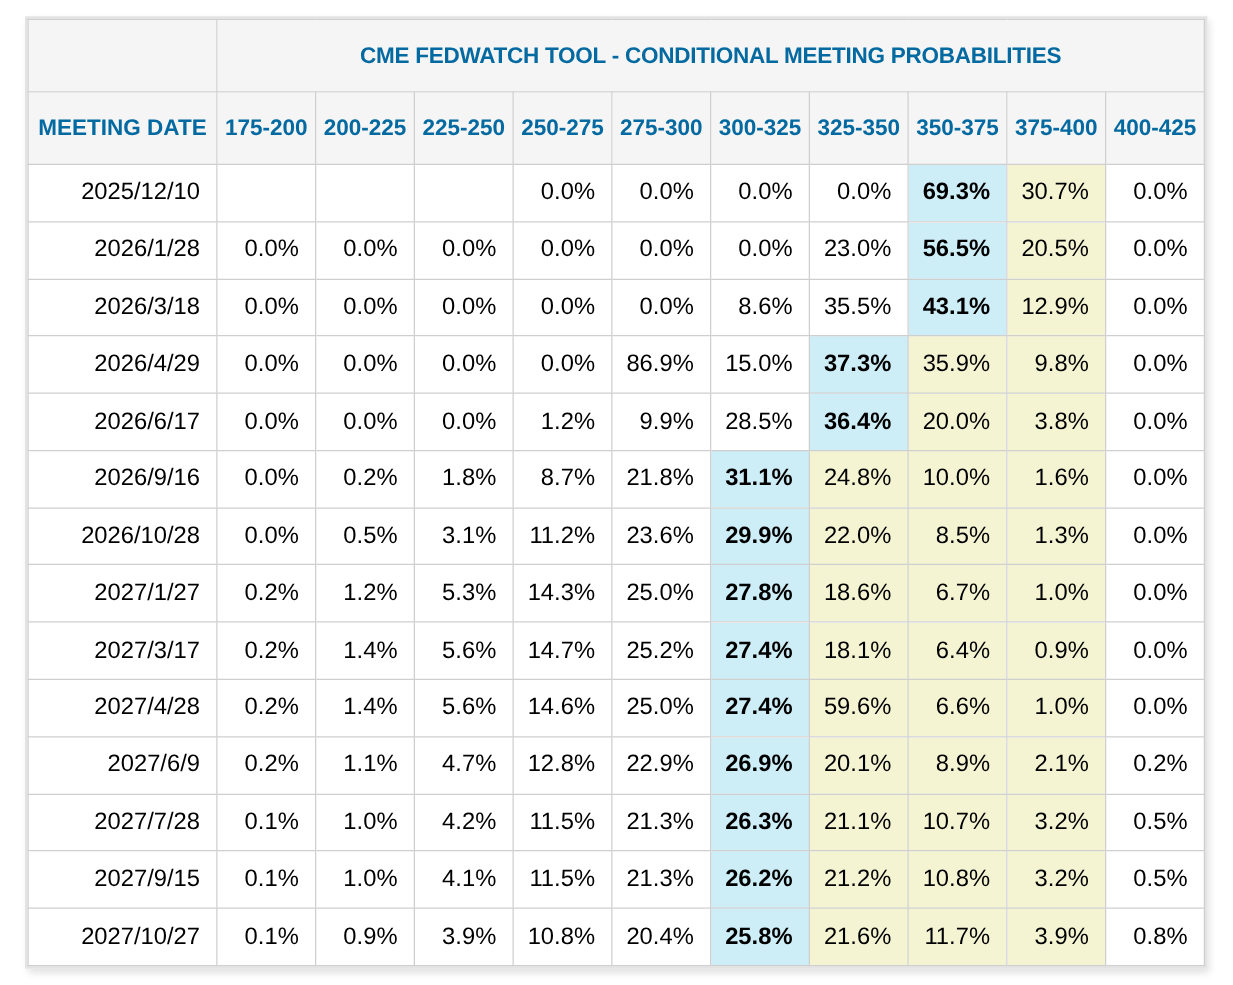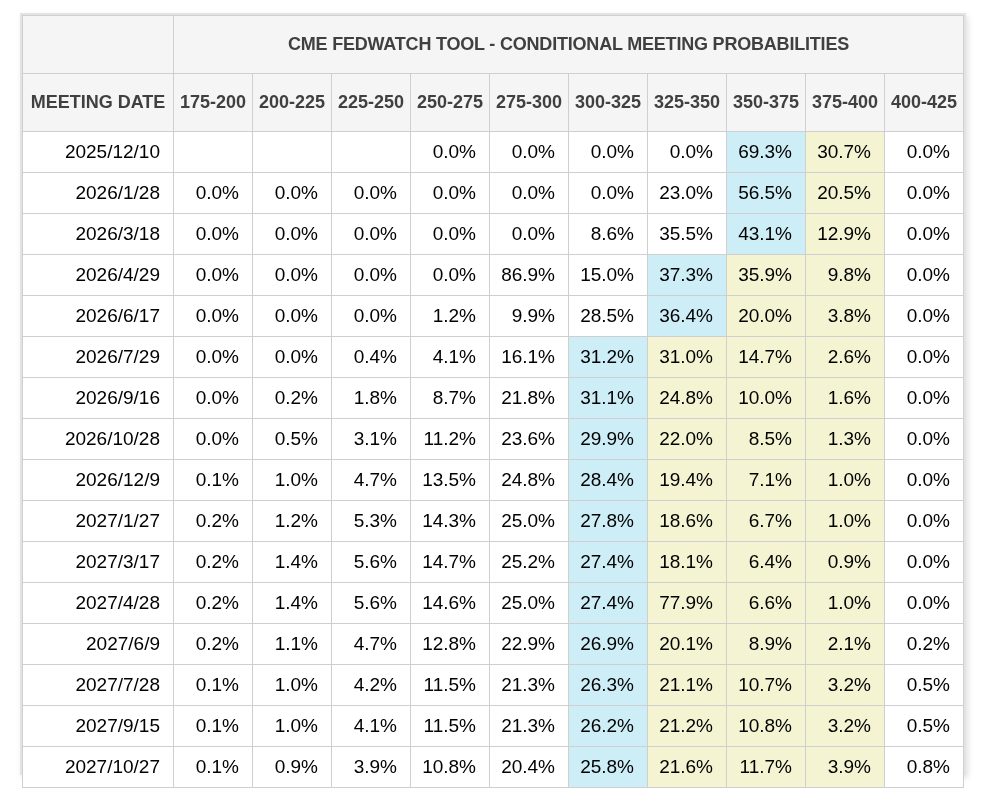--- a/index.html
+++ b/index.html
@@ -24,35 +24,35 @@
   }
   th, td {
     border: 1px solid var(--grid-border, #cfcfcf);
     padding: 0;
     overflow: hidden;
     white-space: nowrap;
   }
   thead th {
     background: var(--header-bg, #f5f5f5);
     font-weight: bold;
-    color: #404040;
+    color: #0369a1;
     text-align: center;
   }
   tr.title-row th { height: 57px; font-size: 18px; letter-spacing: -0.2px; }
   tr.header-row th { height: 57px; font-size: 18px; }
   th.corner { width: 150px; margin-left: 19px; }
   tbody td {
     height: 40px;
     background: #ffffff;
     color: #000000;
     font-size: 19px;
     text-align: right;
     padding-right: 13px;
   }
-  td.hl-blue  { background: var(--hl-blue, #cdedf7); }
+  td.hl-blue  { background: var(--hl-blue, #cdedf7); font-weight: bold; }
   td.hl-yellow{ background: var(--hl-yellow, #f4f4d3); }
 </style>
 </head>
 <body>
 
 <div class="card">
   <table class="fedwatch">
     <thead>
       <tr class="title-row">
         <th class="corner"></th>
@@ -132,33 +132,20 @@
           <td>0.0%</td>
           <td>1.2%</td>
           <td>9.9%</td>
           <td>28.5%</td>
           <td class="hl-blue">36.4%</td>
           <td class="hl-yellow">20.0%</td>
           <td class="hl-yellow">3.8%</td>
           <td>0.0%</td>
         </tr>
         <tr>
-          <td>2026/7/29</td>
-          <td>0.0%</td>
-          <td>0.0%</td>
-          <td>0.4%</td>
-          <td>4.1%</td>
-          <td>16.1%</td>
-          <td class="hl-blue">31.2%</td>
-          <td class="hl-yellow">31.0%</td>
-          <td class="hl-yellow">14.7%</td>
-          <td class="hl-yellow">2.6%</td>
-          <td>0.0%</td>
-        </tr>
-        <tr>
           <td>2026/9/16</td>
           <td>0.0%</td>
           <td>0.2%</td>
           <td>1.8%</td>
           <td>8.7%</td>
           <td>21.8%</td>
           <td class="hl-blue">31.1%</td>
           <td class="hl-yellow">24.8%</td>
           <td class="hl-yellow">10.0%</td>
           <td class="hl-yellow">1.6%</td>
@@ -171,33 +158,20 @@
           <td>3.1%</td>
           <td>11.2%</td>
           <td>23.6%</td>
           <td class="hl-blue">29.9%</td>
           <td class="hl-yellow">22.0%</td>
           <td class="hl-yellow">8.5%</td>
           <td class="hl-yellow">1.3%</td>
           <td>0.0%</td>
         </tr>
         <tr>
-          <td>2026/12/9</td>
-          <td>0.1%</td>
-          <td>1.0%</td>
-          <td>4.7%</td>
-          <td>13.5%</td>
-          <td>24.8%</td>
-          <td class="hl-blue">28.4%</td>
-          <td class="hl-yellow">19.4%</td>
-          <td class="hl-yellow">7.1%</td>
-          <td class="hl-yellow">1.0%</td>
-          <td>0.0%</td>
-        </tr>
-        <tr>
           <td>2027/1/27</td>
           <td>0.2%</td>
           <td>1.2%</td>
           <td>5.3%</td>
           <td>14.3%</td>
           <td>25.0%</td>
           <td class="hl-blue">27.8%</td>
           <td class="hl-yellow">18.6%</td>
           <td class="hl-yellow">6.7%</td>
           <td class="hl-yellow">1.0%</td>
@@ -217,21 +191,21 @@
           <td>0.0%</td>
         </tr>
         <tr>
           <td>2027/4/28</td>
           <td>0.2%</td>
           <td>1.4%</td>
           <td>5.6%</td>
           <td>14.6%</td>
           <td>25.0%</td>
           <td class="hl-blue">27.4%</td>
-          <td class="hl-yellow">77.9%</td>
+          <td class="hl-yellow">59.6%</td>
           <td class="hl-yellow">6.6%</td>
           <td class="hl-yellow">1.0%</td>
           <td>0.0%</td>
         </tr>
         <tr>
           <td>2027/6/9</td>
           <td>0.2%</td>
           <td>1.1%</td>
           <td>4.7%</td>
           <td>12.8%</td>

